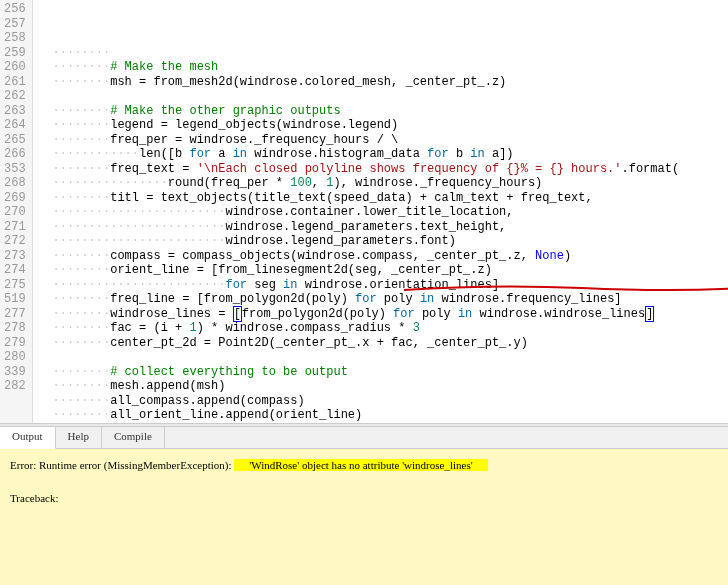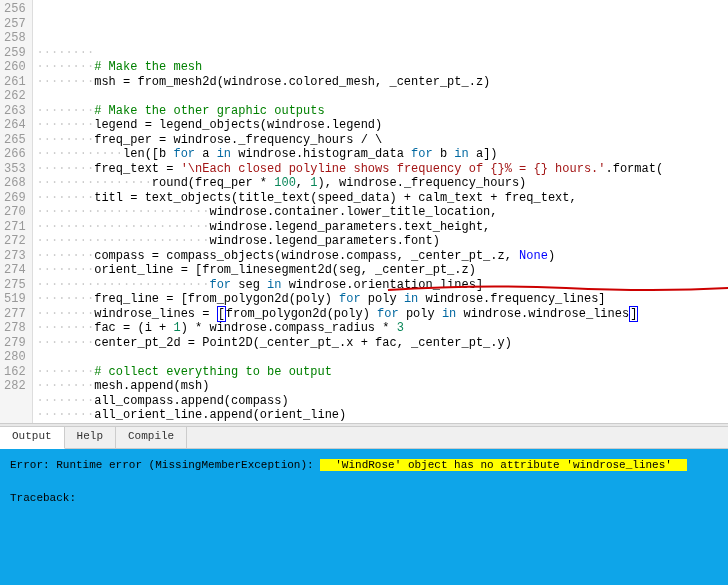--- a/index.html
+++ b/index.html
@@ -11,20 +11,21 @@
       height: 585px;
       overflow: hidden;
       display: flex;
       flex-direction: column;
     }
     .editor-area {
       flex: 1;
       display: flex;
       overflow: hidden;
       position: relative;
+      gap: 16px;
     }
     .gutter {
       background: #f5f5f5;
       border-right: 1px solid #ddd;
       color: #999;
       text-align: right;
       padding: 2px 6px 2px 4px;
       user-select: none;
       line-height: 14.5px;
     }
@@ -51,22 +52,22 @@
     }
     .divider {
       height: 4px;
       background: #e8e8e8;
       border-top: 1px solid #ccc;
       border-bottom: 1px solid #ccc;
       cursor: ns-resize;
     }
     .output-panel {
       height: 158px;
-      background: #0ea5e9;
-      font-family: Liberation Mono, monospace;
+      background: #fef9c3;
+      font-family: Liberation Serif, serif;
       font-size: 11px;
       display: flex;
       flex-direction: column;
     }
     .tabs {
       display: flex;
       background: #f0f0f0;
       border-bottom: 1px solid #ccc;
       height: 22px;
     }
@@ -124,21 +125,21 @@
       <div>271</div>
       <div>272</div>
       <div>273</div>
       <div>274</div>
       <div>275</div>
       <div>519</div>
       <div>277</div>
       <div>278</div>
       <div>279</div>
       <div>280</div>
-      <div>162</div>
+      <div>339</div>
       <div>282</div>
     </div>
   <div class="code">
     
   <div class="line"><span class="ws">········</span></div><div class="line"><span class="ws">········</span><span class="com"># Make the mesh</span></div><div class="line"><span class="ws">········</span><span class="fn">msh = from_mesh2d(windrose.colored_mesh, _center_pt_.z)</span></div><div class="line"></div><div class="line"><span class="ws">········</span><span class="com"># Make the other graphic outputs</span></div><div class="line"><span class="ws">········</span><span class="fn">legend = legend_objects(windrose.legend)</span></div><div class="line"><span class="ws">········</span><span class="fn">freq_per = windrose._frequency_hours / \</span></div><div class="line"><span class="ws">············</span><span class="fn">len([b </span><span class="kw">for</span><span class="fn"> a </span><span class="kw">in</span><span class="fn"> windrose.histogram_data </span><span class="kw">for</span><span class="fn"> b </span><span class="kw">in</span><span class="fn"> a])</span></div><div class="line"><span class="ws">········</span><span class="fn">freq_text = </span><span class="str">'\nEach closed polyline shows frequency of {}% = {} hours.'</span><span class="fn">.format(</span></div><div class="line"><span class="ws">················</span><span class="fn">round(freq_per * </span><span class="num">100</span><span class="fn">, </span><span class="num">1</span><span class="fn">), windrose._frequency_hours)</span></div><div class="line"><span class="ws">········</span><span class="fn">titl = text_objects(title_text(speed_data) + calm_text + freq_text,</span></div><div class="line"><span class="ws">························</span><span class="fn">windrose.container.lower_title_location,</span></div><div class="line"><span class="ws">························</span><span class="fn">windrose.legend_parameters.text_height,</span></div><div class="line"><span class="ws">························</span><span class="fn">windrose.legend_parameters.font)</span></div><div class="line"><span class="ws">········</span><span class="fn">compass = compass_objects(windrose.compass, _center_pt_.z, </span><span class="none">None</span><span class="fn">)</span></div><div class="line"><span class="ws">········</span><span class="fn">orient_line = [from_linesegment2d(seg, _center_pt_.z)</span></div><div class="line"><span class="ws">························</span><span class="kw">for</span><span class="fn"> seg </span><span class="kw">in</span><span class="fn"> windrose.orientation_lines]</span></div><div class="line"><span class="ws">········</span><span class="fn">freq_line = [from_polygon2d(poly) </span><span class="kw">for</span><span class="fn"> poly </span><span class="kw">in</span><span class="fn"> windrose.frequency_lines]</span></div><div class="line"><span class="ws">········</span><span class="fn">windrose_lines = </span><span class="bracket-hl">[</span><span class="fn">from_polygon2d(poly) </span><span class="kw">for</span><span class="fn"> poly </span><span class="kw">in</span><span class="fn"> windrose.windrose_lines</span><span class="bracket-hl">]</span></div><div class="line"><span class="ws">········</span><span class="fn">fac = (i + </span><span class="num">1</span><span class="fn">) * windrose.compass_radius * </span><span class="num">3</span></div><div class="line"><span class="ws">········</span><span class="fn">center_pt_2d = Point2D(_center_pt_.x + fac, _center_pt_.y)</span></div><div class="line"></div><div class="line"><span class="ws">········</span><span class="com"># collect everything to be output</span></div><div class="line"><span class="ws">········</span><span class="fn">mesh.append(msh)</span></div><div class="line"><span class="ws">········</span><span class="fn">all_compass.append(compass)</span></div><div class="line"><span class="ws">········</span><span class="fn">all_orient_line.append(orient_line)</span></div><div class="line"><span class="ws">········</span><span class="fn">all_freq_line.append(freq_line)</span></div><div class="red-underline" style="left: 310px; top: 267px; width: 345px;">
       <svg viewBox="0 0 345 14" preserveAspectRatio="none">
         <path d="M 2 8 Q 90 2, 180 6 Q 270 10, 343 6" stroke="#cc0000" stroke-width="2" fill="none"></path>
       </svg>
     </div></div>
 </div>

